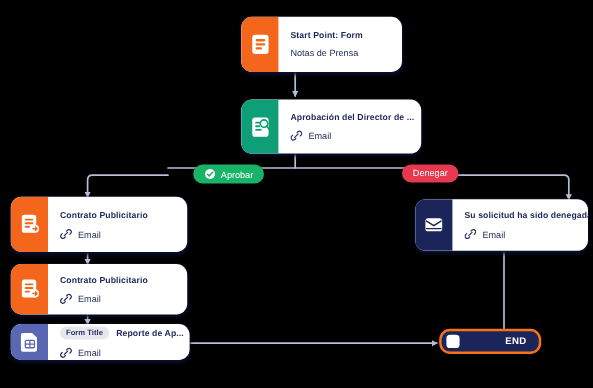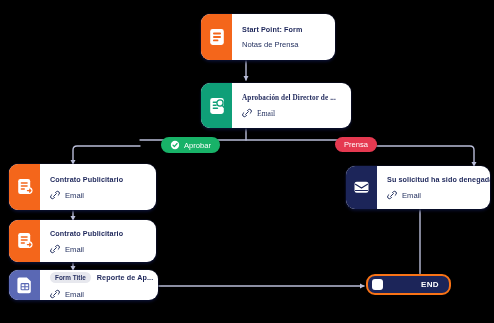--- a/index.html
+++ b/index.html
@@ -173,21 +173,21 @@
     <div class="body">
       <div class="title-row">
         <span class="title">Start Point: Form</span>
       </div>
       <div class="sub-row">
         <span class="sub-label">Notas de Prensa</span>
       </div>
     </div>
   </div>
 
-  <div class="node" style="left:201px; top:83px; width:150px; height:45px;font-family:Liberation Serif, serif;">
+  <div class="node" style="left:201px; top:83px; width:150px; height:45px;">
     <div class="icon-pane pane-green">
       <svg width="16" height="18" viewBox="0 0 16 18" aria-hidden="true">
         <rect x="1.2" y="1" width="13.6" height="16" rx="2.4" fill="#ffffff"></rect>
         <rect x="3.6" y="4.4" width="5.6" height="1.6" rx="0.8" fill="#0f9f78"></rect>
         <rect x="3.6" y="7.4" width="4.2" height="1.6" rx="0.8" fill="#0f9f78"></rect>
         <rect x="3.6" y="10.4" width="5.6" height="1.6" rx="0.8" fill="#0f9f78"></rect>
         <circle cx="11" cy="6" r="3.1" fill="#ffffff" stroke="#0f9f78" stroke-width="1.3"></circle>
         <path d="M13.1,8.2 L15,10.3" stroke="#0f9f78" stroke-width="1.5" stroke-linecap="round"></path>
       </svg>
     </div>
@@ -212,21 +212,21 @@
     <span style="display:flex;">
       <svg width="10" height="10" viewBox="0 0 12 12" aria-hidden="true">
         <circle cx="6" cy="6" r="5" fill="#ffffff"></circle>
         <path d="M3.6,6.2 L5.2,7.9 L8.5,4.2" stroke="#18b268" stroke-width="1.5" fill="none" stroke-linecap="round" stroke-linejoin="round"></path>
       </svg>
     </span>
     <span>Aprobar</span>
   </div>
 
   <div class="branch-pill pill-deny" style="left:321px; top:137px;">
-    <span>Prensa</span>
+    <span>Denegar</span>
   </div>
 
   <div class="node" style="left:9px; top:164px; width:147px; height:46px;">
     <div class="icon-pane pane-orange">
       <svg width="16" height="18" viewBox="0 0 16 18" aria-hidden="true">
         <rect x="1.2" y="1" width="12" height="15" rx="2.2" fill="#ffffff"></rect>
         <rect x="3.6" y="4.2" width="7.2" height="1.6" rx="0.8" fill="#f4661b"></rect>
         <rect x="3.6" y="7.2" width="7.2" height="1.6" rx="0.8" fill="#f4661b"></rect>
         <rect x="3.6" y="10.2" width="4.4" height="1.6" rx="0.8" fill="#f4661b"></rect>
         <circle cx="12.1" cy="12.6" r="3.4" fill="#ffffff"></circle>

